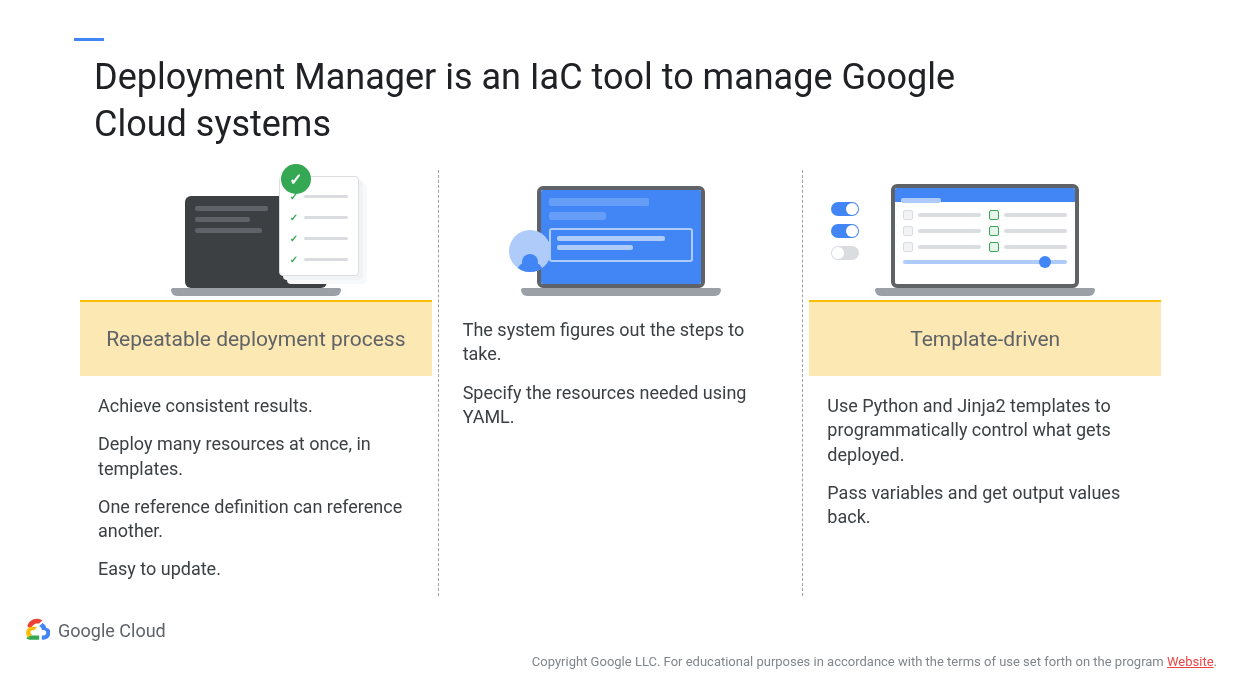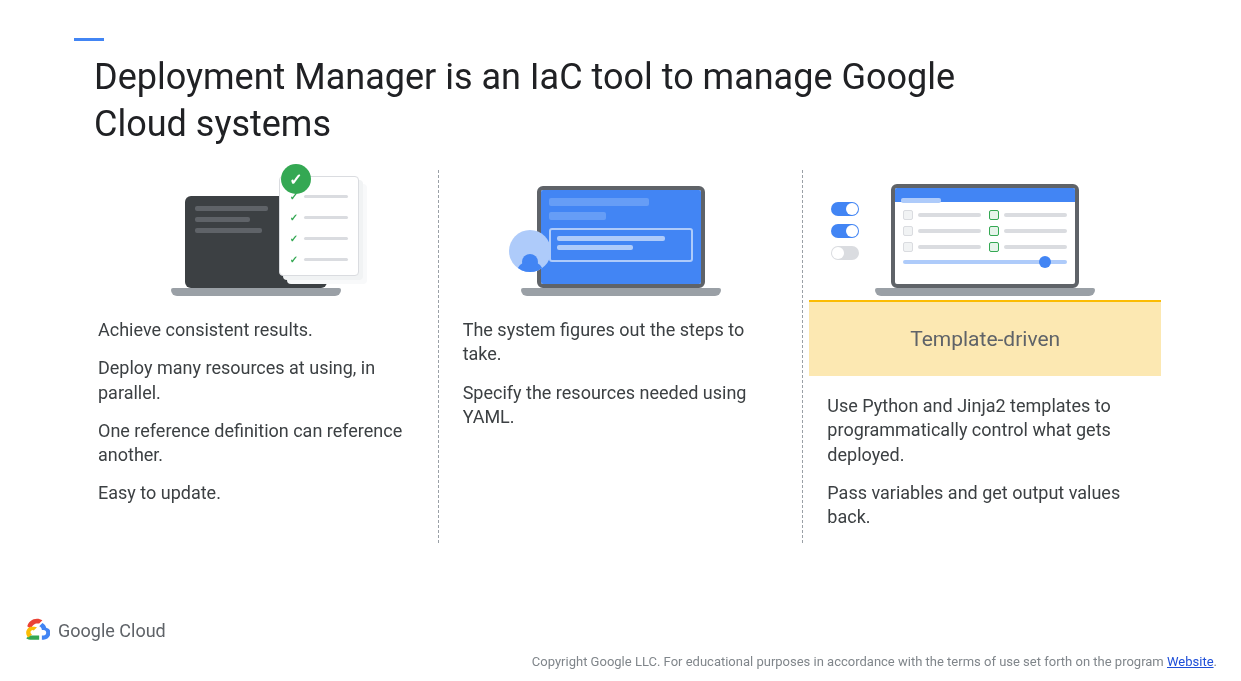--- a/index.html
+++ b/index.html
@@ -88,21 +88,21 @@
       font-size: 18px;
       color: #5f6368;
     }
     .copyright {
       position: absolute;
       bottom: 12px;
       right: 24px;
       font-size: 13px;
       color: #80868b;
     }
-    .copyright a { color: #1d4ed8; text-decoration: underline; }
+    .copyright a { color: #ef4444; text-decoration: underline; }
 
     
     .laptop {
       width: 170px; height: 100px; position: relative;
     }
     .lap-base { position:absolute; bottom:0; left:0; right:0; height:8px; background:#9aa0a6; border-radius:2px 2px 6px 6px; }
     .lap-screen { position:absolute; bottom:8px; left:14px; right:14px; top:0; background:#3c4043; border-radius:6px; padding:10px; }
     .lap-lines span{ display:block; height:5px; background:#5f6368; margin-bottom:6px; border-radius:2px;}
     .lap-lines span:nth-child(1){width:60%;} .lap-lines span:nth-child(2){width:45%;} .lap-lines span:nth-child(3){width:55%;}
     .checklist {
@@ -187,23 +187,24 @@
               <span class="ln"></span>
             </div>
           <div class="row">
               <span class="tick">✓</span>
               <span class="ln"></span>
             </div>
         </div>
         <div class="badge-check">✓</div>
       </div>
     </div>
+    <div class="header-band">Repeatable deployment process</div>
     <div class="bullets">
       <p>Achieve consistent results.</p>
-      <p>Deploy many resources at using, in parallel.</p>
+      <p>Deploy many resources at once, in templates.</p>
       <p>One reference definition can reference another.</p>
       <p>Easy to update.</p>
     </div>
   </div>
 
   <div class="col mid">
     <div class="illus">
       <div class="laptop2">
         <div class="lap2-body">
           <div class="lap2-panel">

